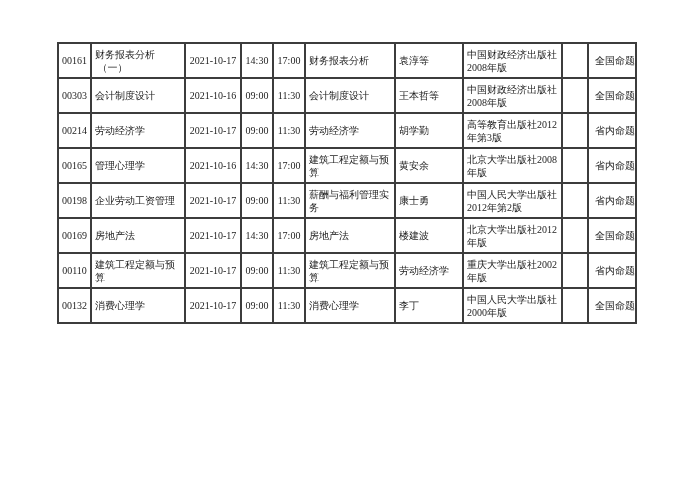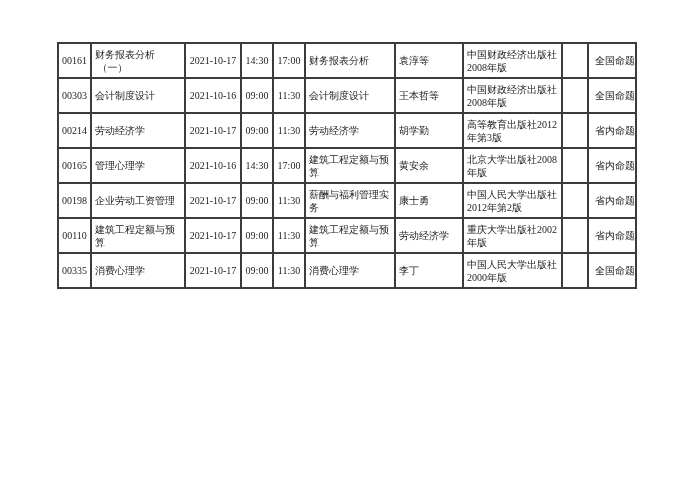--- a/index.html
+++ b/index.html
@@ -126,33 +126,45 @@
           <td class="col-date c nw">2021-10-17</td>
           <td class="col-start c nw">09:00</td>
           <td class="col-end c nw">11:30</td>
           <td class="col-textbook">薪酬与福利管理实务</td>
           <td class="col-author">康士勇</td>
           <td class="col-publisher">中国人民大学出版社2012年第2版</td>
           <td class="col-blank"></td>
           <td class="col-type c nw">省内命题</td>
         </tr>
         <tr>
+          <td class="col-code c nw">00169</td>
+          <td class="col-course">房地产法</td>
+          <td class="col-date c nw">2021-10-17</td>
+          <td class="col-start c nw">14:30</td>
+          <td class="col-end c nw">17:00</td>
+          <td class="col-textbook">房地产法</td>
+          <td class="col-author">楼建波</td>
+          <td class="col-publisher">北京大学出版社2012年版</td>
+          <td class="col-blank"></td>
+          <td class="col-type c nw">全国命题</td>
+        </tr>
+        <tr>
           <td class="col-code c nw">00110</td>
           <td class="col-course">建筑工程定额与预算</td>
           <td class="col-date c nw">2021-10-17</td>
           <td class="col-start c nw">09:00</td>
           <td class="col-end c nw">11:30</td>
           <td class="col-textbook">建筑工程定额与预算</td>
           <td class="col-author">劳动经济学</td>
           <td class="col-publisher">重庆大学出版社2002年版</td>
           <td class="col-blank"></td>
           <td class="col-type c nw">省内命题</td>
         </tr>
         <tr>
-          <td class="col-code c nw">00335</td>
+          <td class="col-code c nw">00132</td>
           <td class="col-course">消费心理学</td>
           <td class="col-date c nw">2021-10-17</td>
           <td class="col-start c nw">09:00</td>
           <td class="col-end c nw">11:30</td>
           <td class="col-textbook">消费心理学</td>
           <td class="col-author">李丁</td>
           <td class="col-publisher">中国人民大学出版社2000年版</td>
           <td class="col-blank"></td>
           <td class="col-type c nw">全国命题</td>
         </tr>

